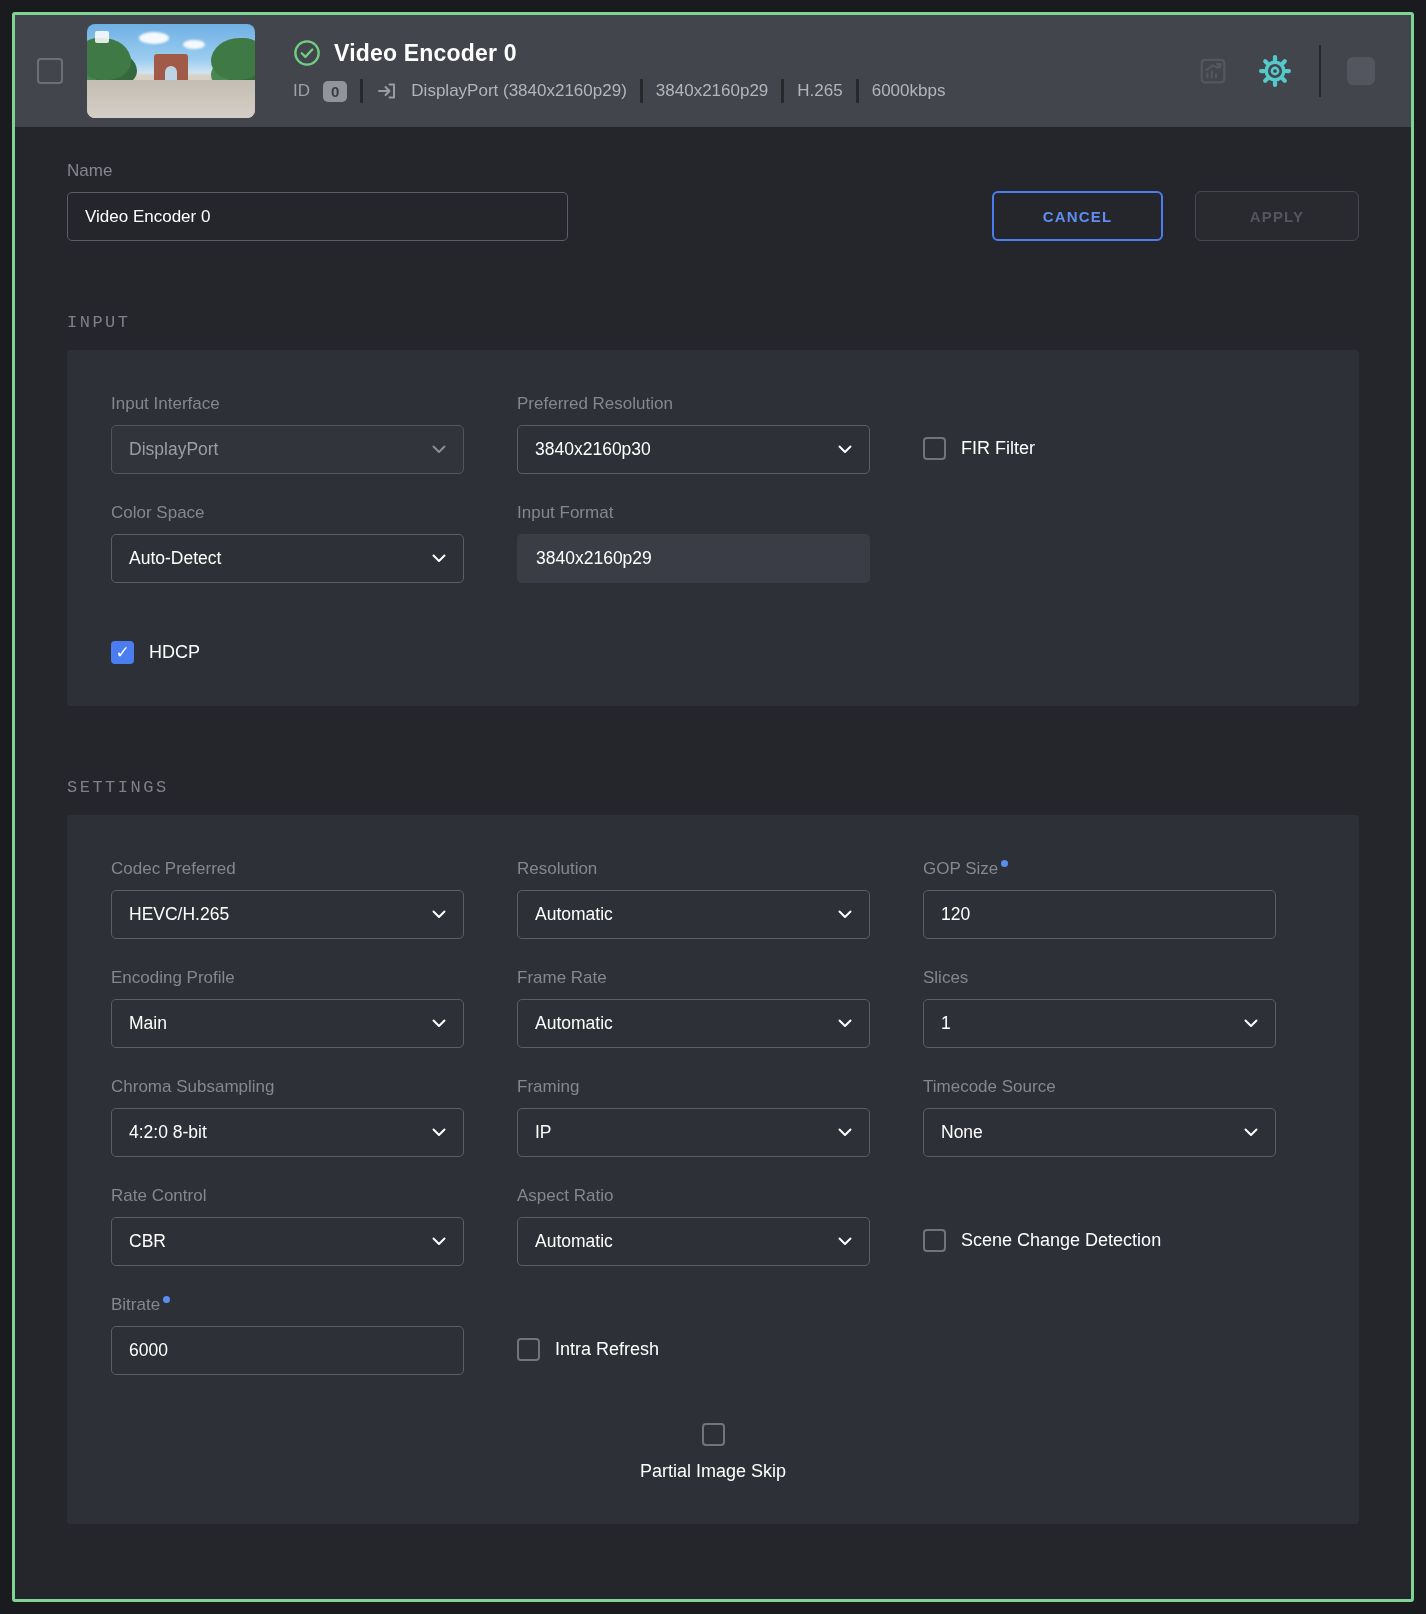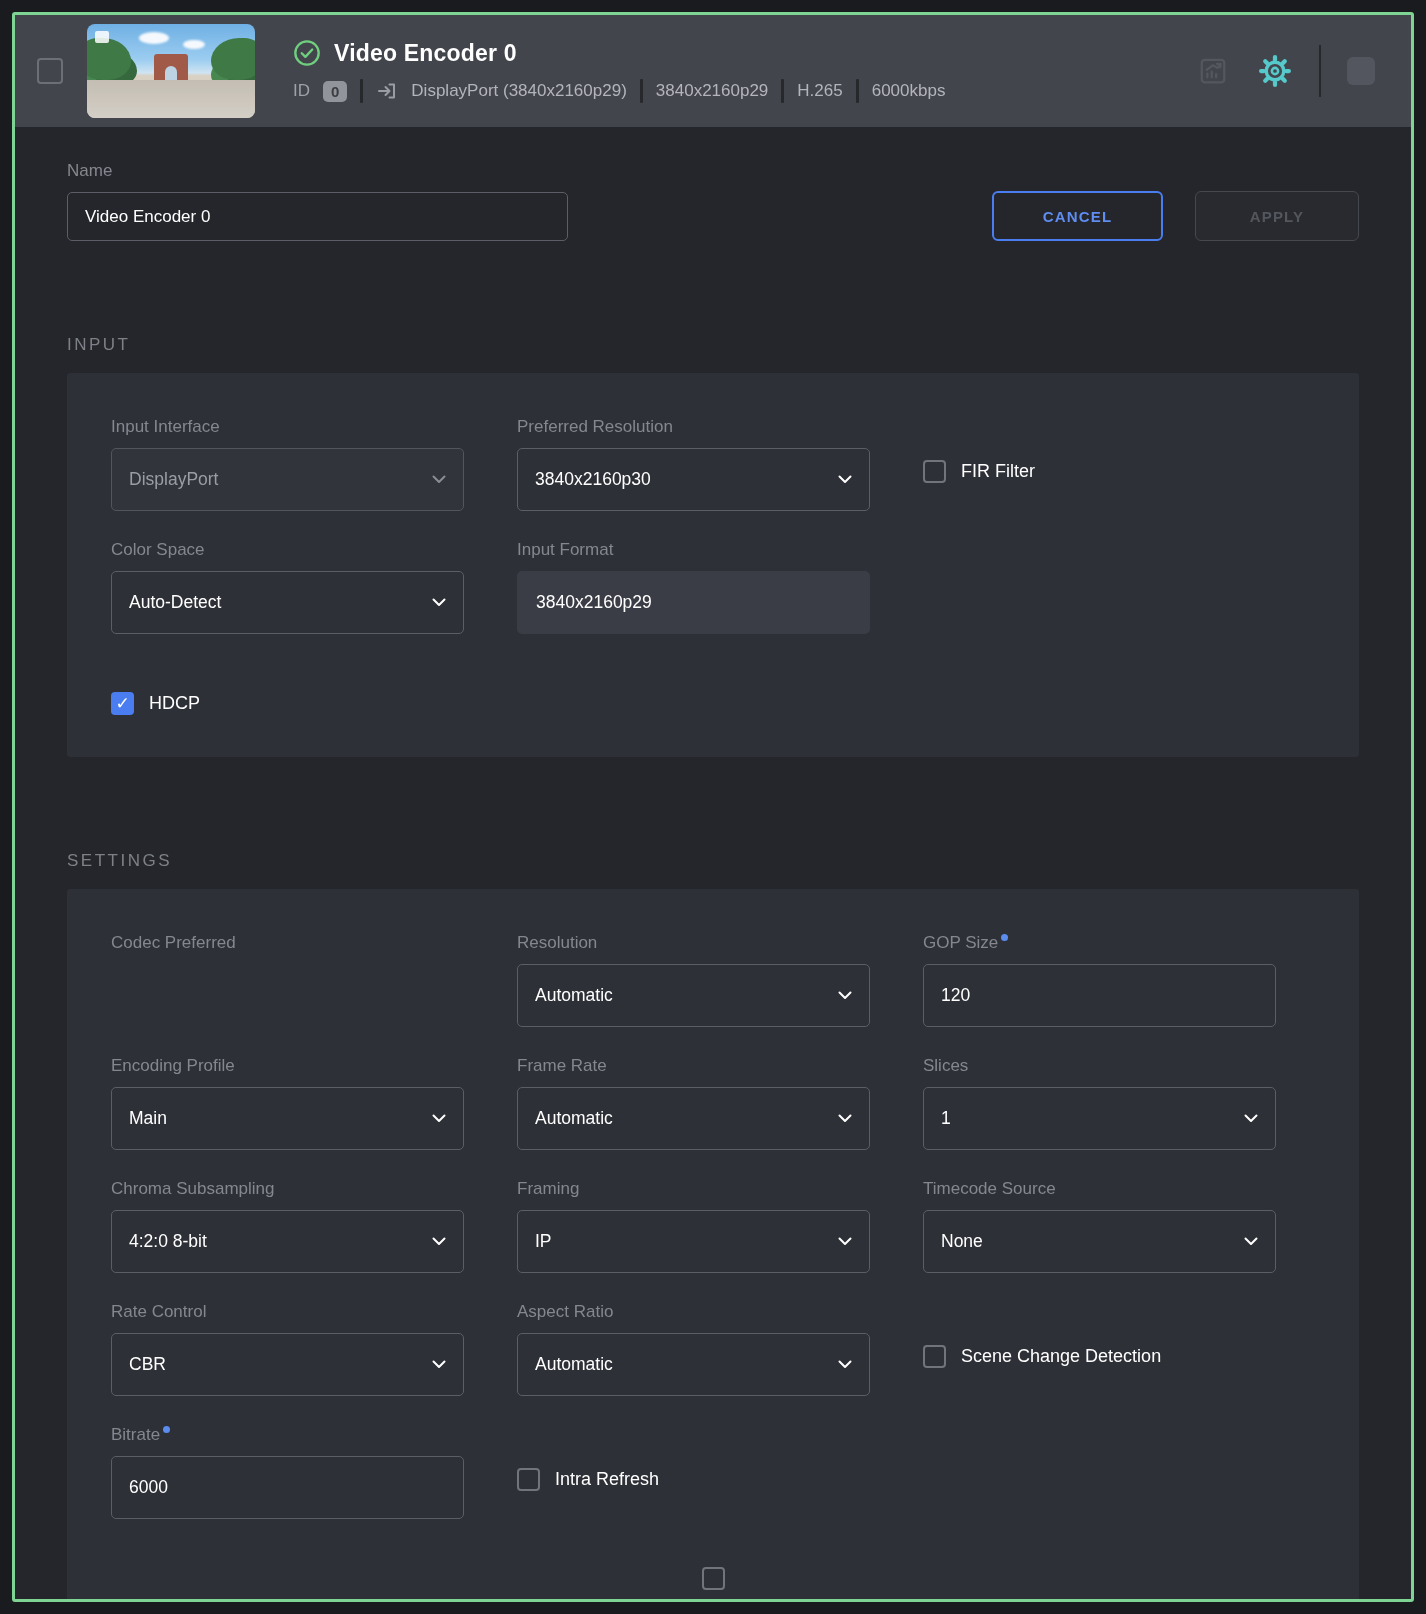--- a/index.html
+++ b/index.html
@@ -53,26 +53,26 @@
   .fld-label { color:#85878f; font-size:17px; margin-bottom:11px; display:block; }
   .name-input {
     width:501px; height:49px; background:transparent; border:1px solid #5c5e67; border-radius:5px;
     color:#ffffff; font-size:17px; padding:0 17px; font-family:inherit; outline:none;
   }
   .btns { display:flex; gap:32px;justify-content:space-between; }
   .btn { height:50px; border-radius:6px; font-size:15px; font-weight:bold; letter-spacing:1.2px; background:transparent; font-family:inherit; cursor:pointer; }
   .btn-cancel { width:171px; border:2px solid #4a7ef0; color:#5f8df2; }
   .btn-apply  { width:164px; border:1px solid #46484f; color:#54565e; background:rgba(255,255,255,0.02); }
 
-  .section-title { color:#7e8088; font-size:17px; letter-spacing:2.5px; margin-top:94px; margin-bottom:18px; }
+  .section-title { color:#7e8088; font-size:17px; letter-spacing:2.5px; margin-top:72px; margin-bottom:18px;font-family:Liberation Mono, monospace; }
 
   .panel { background:#2e3037; border-radius:3px; padding:44px 44px 42px 44px; }
   .grid { display:grid; grid-template-columns:353px 353px 353px; column-gap:53px; row-gap:29px; }
 
-  .field .sel, .field .ro, .field input.txt { height:63px; border-radius:5px; font-size:17.5px; }
+  .field .sel, .field .ro, .field input.txt { height:49px; border-radius:5px; font-size:17.5px; }
   .sel {
     border:1px solid #5c5e67; color:#ffffff; display:flex; align-items:center; justify-content:space-between;
     padding:0 17px; background:transparent; cursor:pointer;
   }
   .sel.disabled { color:#9b9da4; border-color:#53555e; background:rgba(255,255,255,0.025); cursor:default; }
   .sel.disabled svg polyline { stroke:#8b8d94; }
   .ro { background:#3a3d45; color:#ffffff; display:flex; align-items:center; padding:0 19px; }
   input.txt {
     width:100%; background:transparent; border:1px solid #5c5e67; color:#ffffff; padding:12px 17px; font-family:inherit; outline:none;
   }
@@ -237,20 +237,26 @@
       </div>
     </div>
 
     <div class="section-title">SETTINGS</div>
 
     <div class="panel">
       <div class="grid">
 
         <div class="field">
           <label class="fld-label">Codec Preferred</label>
+          <div class="sel">
+            <span>HEVC/H.265</span>
+            <svg width="14" height="9" viewBox="0 0 14 9">
+                <polyline points="1.5,1.5 7,7 12.5,1.5" fill="none" stroke="#fff" stroke-width="2" stroke-linecap="round" stroke-linejoin="round"></polyline>
+              </svg>
+          </div>
         </div>
         <div class="field">
           <label class="fld-label">Resolution</label>
           <div class="sel">
             <span>Automatic</span>
             <svg width="14" height="9" viewBox="0 0 14 9">
                 <polyline points="1.5,1.5 7,7 12.5,1.5" fill="none" stroke="#fff" stroke-width="2" stroke-linecap="round" stroke-linejoin="round"></polyline>
               </svg>
           </div>
         </div>

